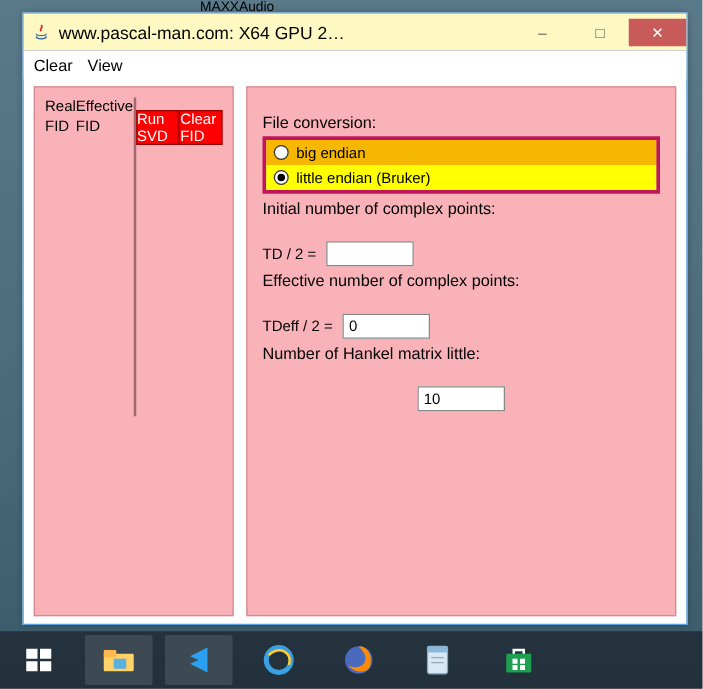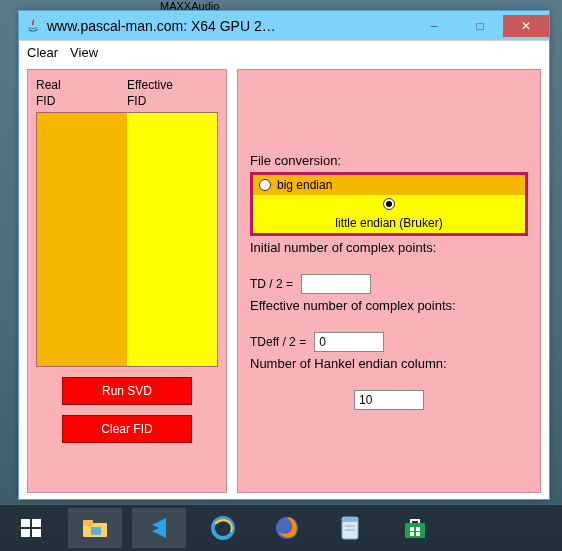--- a/index.html
+++ b/index.html
@@ -24,21 +24,21 @@
     position: absolute;
     top: 10px; left: 18px;
     width: 532px;
     height: 490px;
     background: #fff;
     border: 1px solid #5aa0d8;
     box-shadow: 0 0 6px rgba(0,0,0,0.3);
   }
   .titlebar {
     height: 30px;
-    background: #7dd3fc;
+    background: #fef9c3;
     border-bottom: 1px solid #d0d0d0;
     display: flex;
     align-items: center;
     padding-left: 6px;
   }
   .java-icon {
     width: 16px; height: 16px;
     margin-right: 6px;
     position: relative;
   }
@@ -73,22 +73,22 @@
     padding: 6px 8px;
     display: flex;
     gap: 10px;
     height: calc(100% - 52px);
   }
   .panel {
     background: #f8b2b8;
     border: 1px solid #d08a90;
     padding: 8px;
   }
-  .left-panel { width: 200px; display:flex; flex-direction:column; }
-  .right-panel { flex: 1; display:flex; flex-direction:column; gap: 4px; padding: 20px 12px; justify-content: center; }
+  .left-panel { width: 160px; display:flex; flex-direction:row; }
+  .right-panel { flex: 1; display:flex; flex-direction:column; gap: 4px; padding: 20px 12px; }
   .fid-header { display: flex; height: 34px; }
   .fid-header > div { flex:1; font-size: 12px; color:#000; line-height: 1.3; }
   .fid-plot {
     border: 1px solid #a06a70;
     height: 255px;
     display: flex;
   }
   .fid-real { flex:1; background: #f5b700; }
   .fid-imag { flex:1; background: #ffff00; }
   .btn-red {
@@ -105,21 +105,21 @@
   }
   .section-label { font-size: 13px; color:#000; margin-bottom:4px; }
   .radio-group { border:3px solid #be185d; }
   .radio-row {
     display:flex; align-items:center;
     padding: 3px 6px;
     font-size: 12px;
     gap:6px;
   }
   .radio-row.big { background:#f5b700; }
-  .radio-row.little { background:#ffff00;flex-direction:column; }
+  .radio-row.little { background:#ffff00; }
   .radio {
     width:12px; height:12px; border-radius:50%;
     border:1px solid #333; background:#fff;
     display:flex; align-items:center; justify-content:center;
   }
   .radio.selected::after{
     content:""; width:6px; height:6px; border-radius:50%; background:#000;
   }
   .field-row { display:flex; align-items:center; gap:8px; font-size:12px; margin-top:19px;}
   .text-input {
@@ -210,21 +210,21 @@
 
       <div>
         <div class="section-label">Effective number of complex points:</div>
         <div class="field-row">
           <span>TDeff / 2 =</span>
           <input class="text-input" value="0" style="">
         </div>
       </div>
 
       <div>
-        <div class="section-label">Number of Hankel endian column:</div>
+        <div class="section-label">Number of Hankel matrix little:</div>
         <div class="field-row" style="justify-content:center;">
           <input class="text-input" value="10" style="">
         </div>
       </div>
     </div>
   </div>
 </div>
 
 <div class="taskbar">
   <div class="tb-item">

